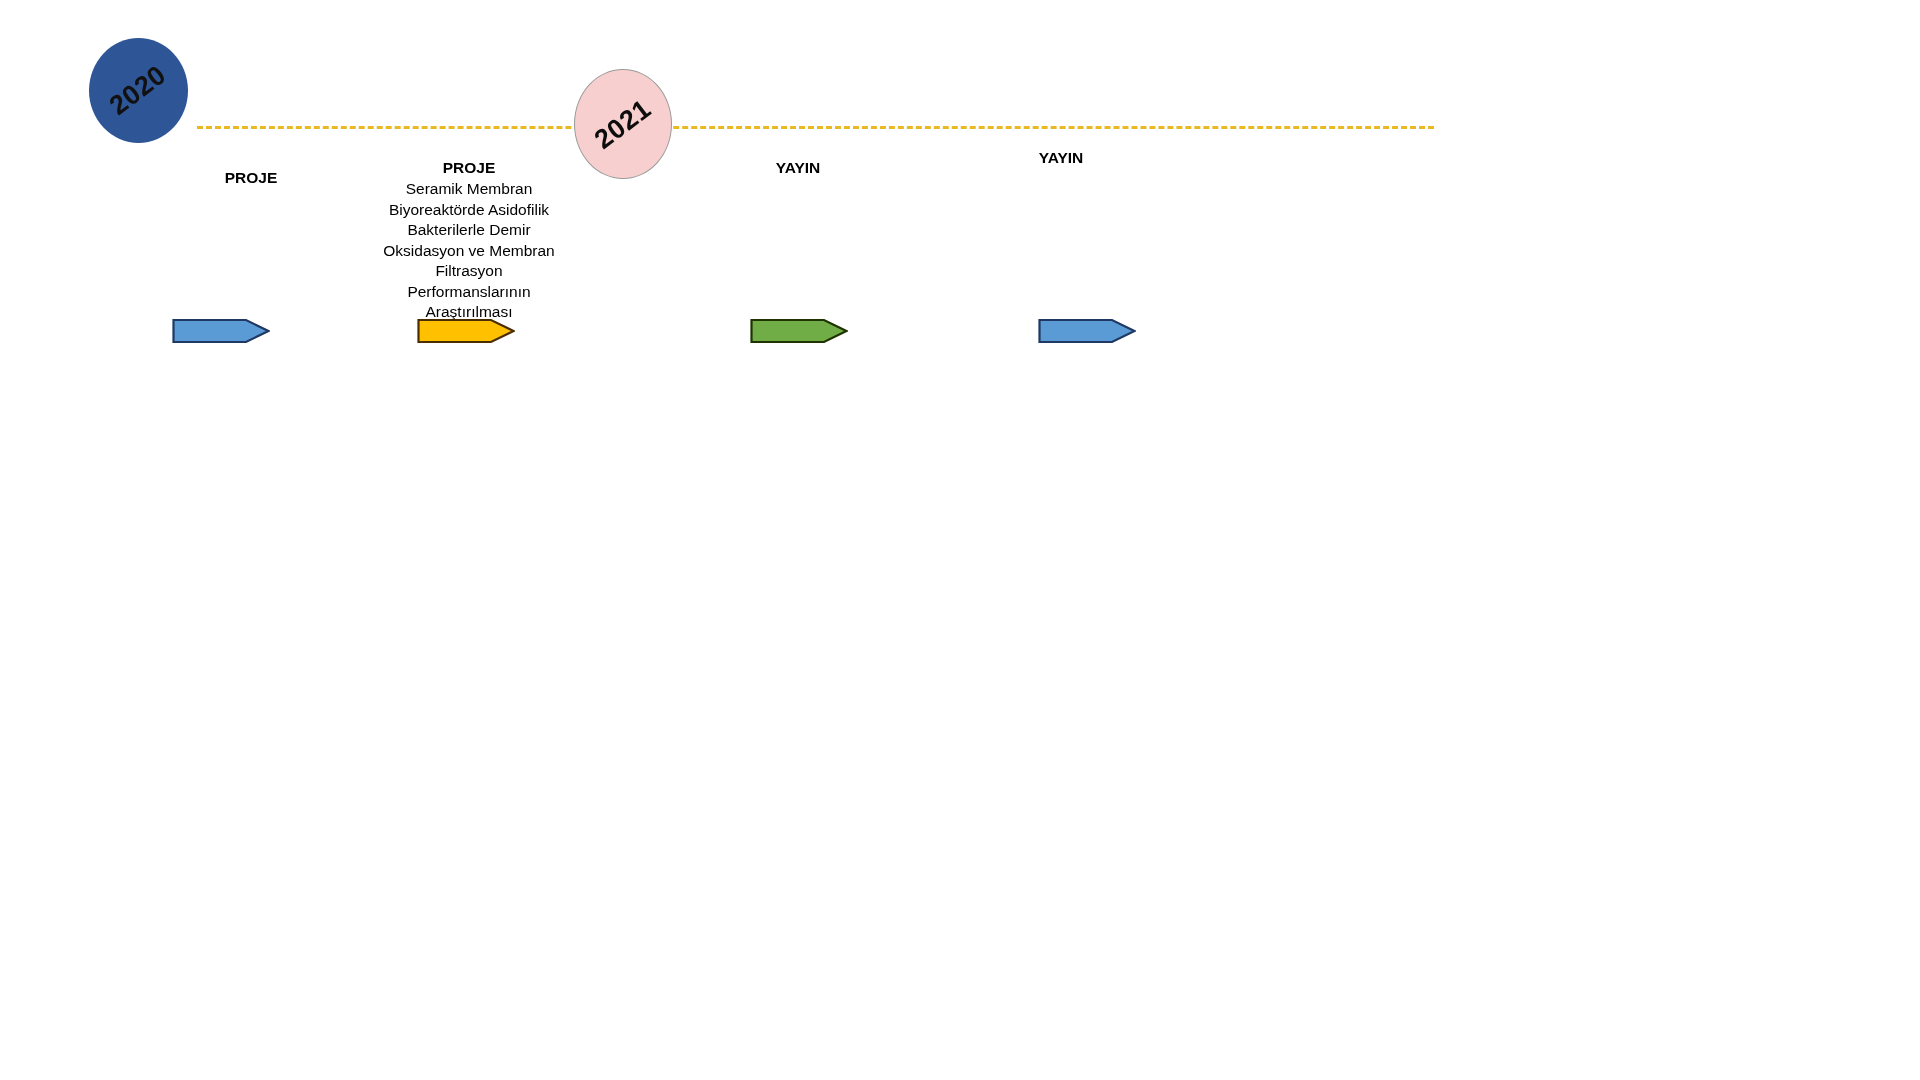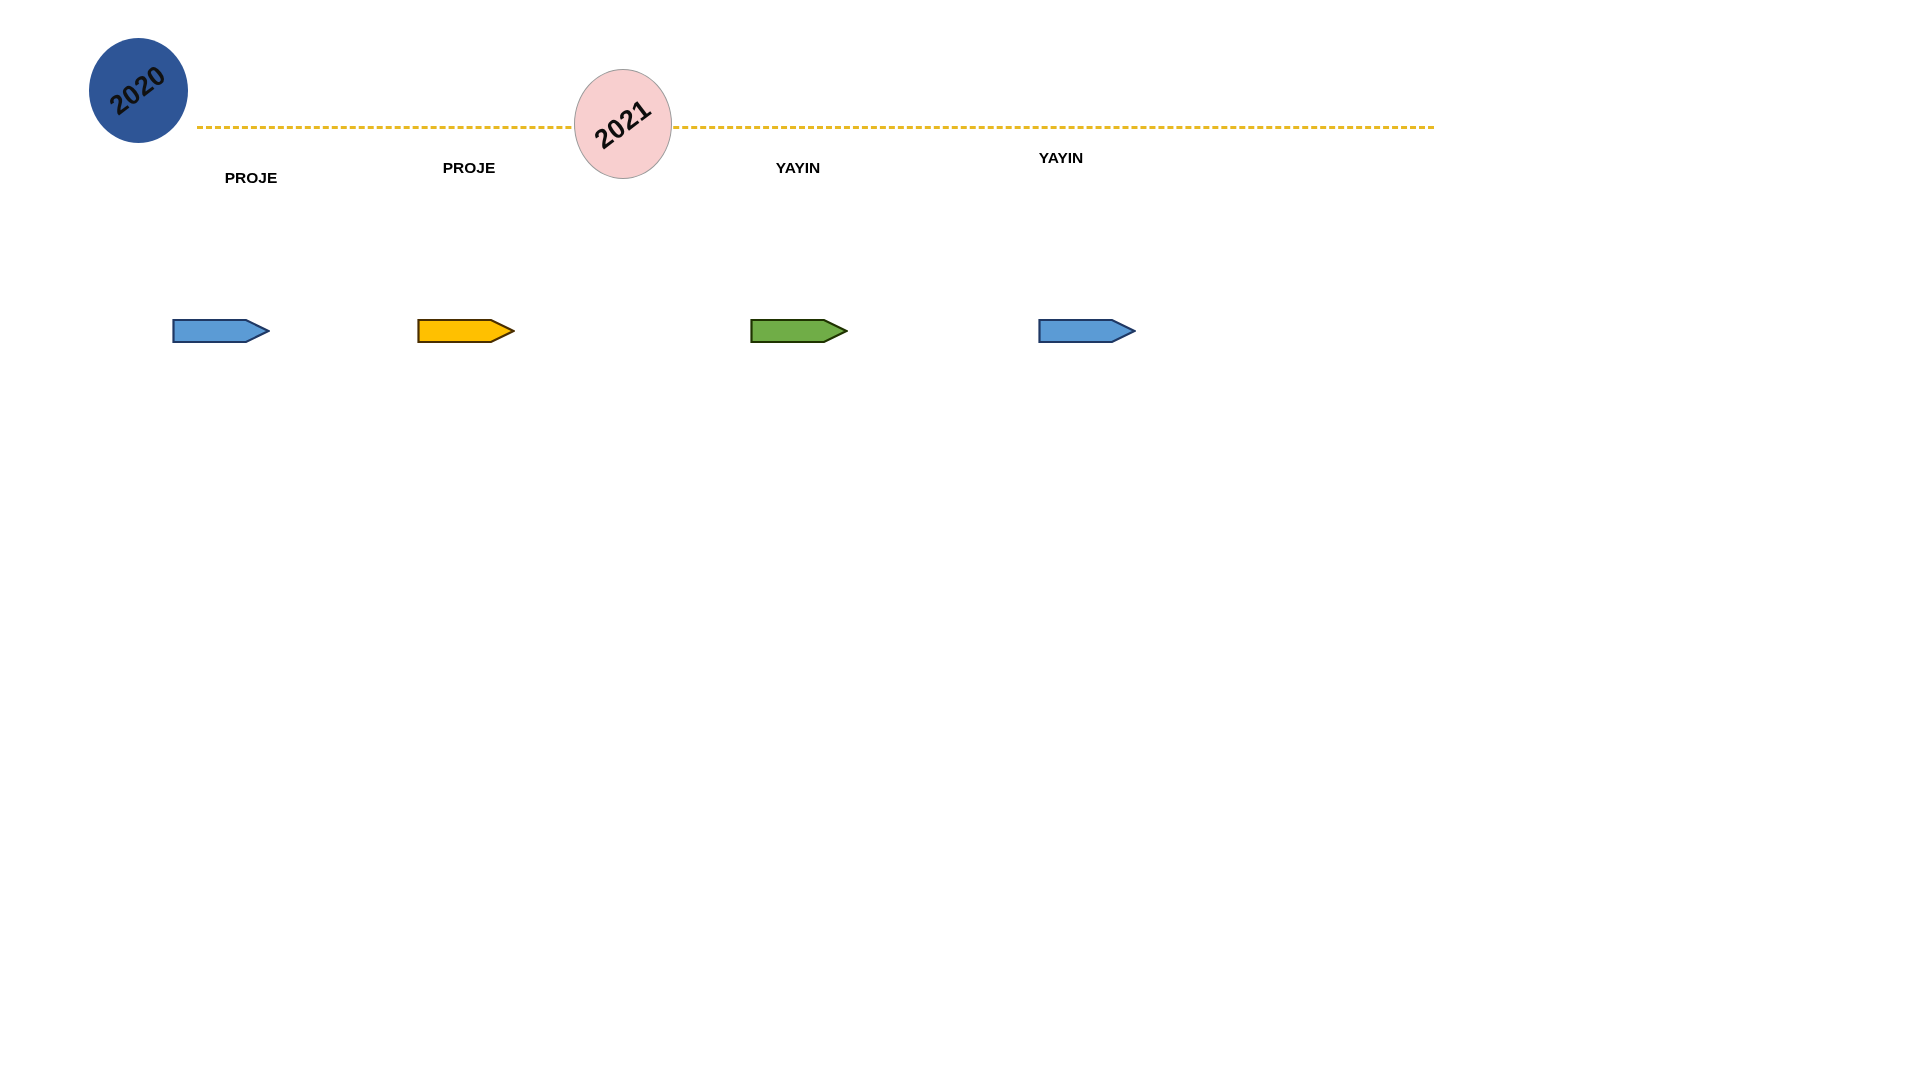--- a/index.html
+++ b/index.html
@@ -123,20 +123,21 @@
     <span class="entry-kind">PROJE</span>
   </div>
   <div class="arrow a1">
     <svg viewBox="0 0 98 26" preserveAspectRatio="none">
       <polygon points="1.5,2 74,2 96.5,13 74,24 1.5,24" fill="#5B9BD5" stroke="#1F3864" stroke-width="2.2"></polygon>
     </svg>
   </div>
 
   <div class="entry e2">
     <span class="entry-kind">PROJE</span>
+    <span class="entry-text">Seramik Membran Biyoreaktörde Asidofilik Bakterilerle Demir Oksidasyon ve Membran Filtrasyon Performanslarının Araştırılması</span>
   </div>
   <div class="arrow a2">
     <svg viewBox="0 0 98 26" preserveAspectRatio="none">
       <polygon points="1.5,2 74,2 96.5,13 74,24 1.5,24" fill="#FFC000" stroke="#4A2E00" stroke-width="2.2"></polygon>
     </svg>
   </div>
 
   <div class="entry e3">
     <span class="entry-kind">YAYIN</span>
   </div>

